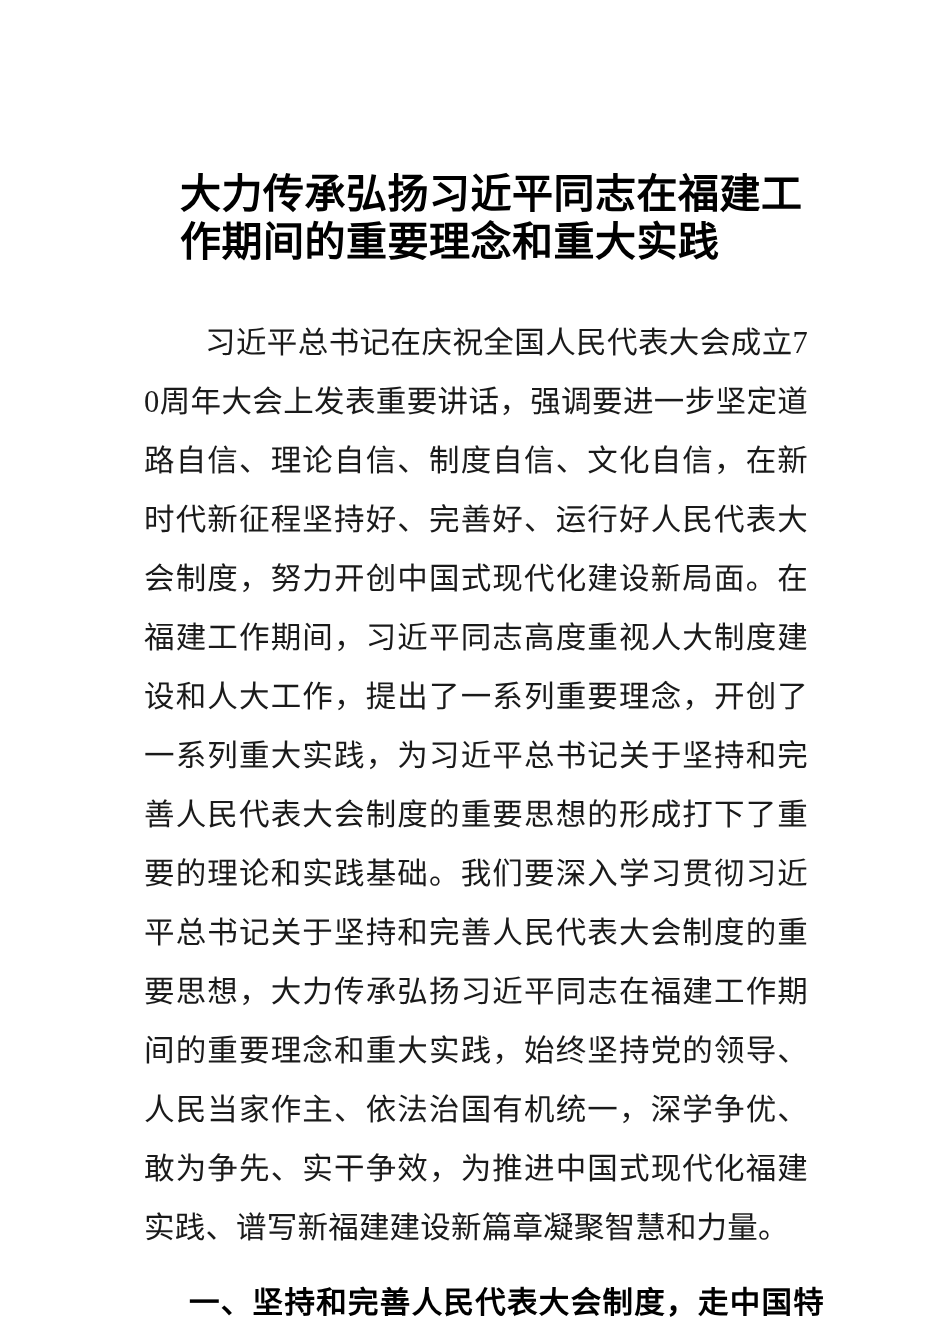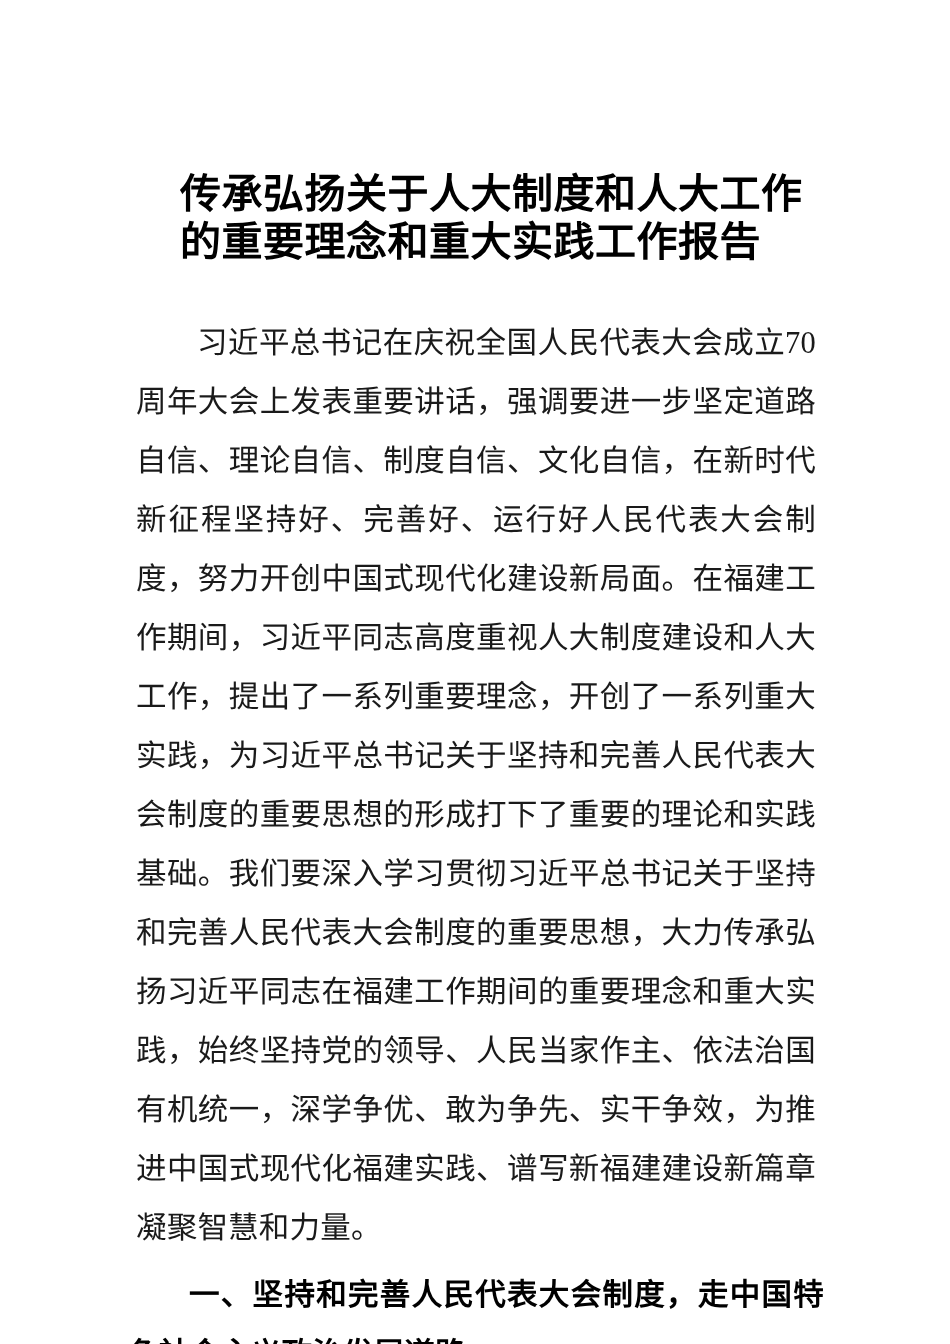--- a/index.html
+++ b/index.html
@@ -49,21 +49,21 @@
 
   
   .para {
     font-family: "Liberation Serif", "DejaVu Serif", serif;
     font-size: 30.5px;
     line-height: 59px;
     text-align: justify;
     text-align-last: left;
     text-justify: inter-ideograph;
     text-indent: 2em;
-    margin: 8px;
+    margin: 16px;
     word-break: break-all;
     letter-spacing: 0.2px;
     color: #1a1a1a;
   }
 
   
   .section-heading {
     font-family: "Liberation Serif", "DejaVu Serif", serif;
     font-weight: 700;
     font-size: 30.5px;
@@ -78,21 +78,21 @@
     color: #000000;
   }
 </style>
 </head>
 <body>
 
 <div class="page">
 
   <div class="content">
 
-    <h1 class="doc-title">传承弘扬关于人大制度和人大工作的重要理念和重大实践工作报告</h1>
+    <h1 class="doc-title">大力传承弘扬习近平同志在福建工作期间的重要理念和重大实践</h1>
 
     <p class="para">习近平总书记在庆祝全国人民代表大会成立70周年大会上发表重要讲话，强调要进一步坚定道路自信、理论自信、制度自信、文化自信，在新时代新征程坚持好、完善好、运行好人民代表大会制度，努力开创中国式现代化建设新局面。在福建工作期间，习近平同志高度重视人大制度建设和人大工作，提出了一系列重要理念，开创了一系列重大实践，为习近平总书记关于坚持和完善人民代表大会制度的重要思想的形成打下了重要的理论和实践基础。我们要深入学习贯彻习近平总书记关于坚持和完善人民代表大会制度的重要思想，大力传承弘扬习近平同志在福建工作期间的重要理念和重大实践，始终坚持党的领导、人民当家作主、依法治国有机统一，深学争优、敢为争先、实干争效，为推进中国式现代化福建实践、谱写新福建建设新篇章凝聚智慧和力量。</p>
 
     <h2 class="section-heading">一、坚持和完善人民代表大会制度，走中国特色社会主义政治发展道路</h2>
 
   </div>
 
 </div>
 
 </body></html>

